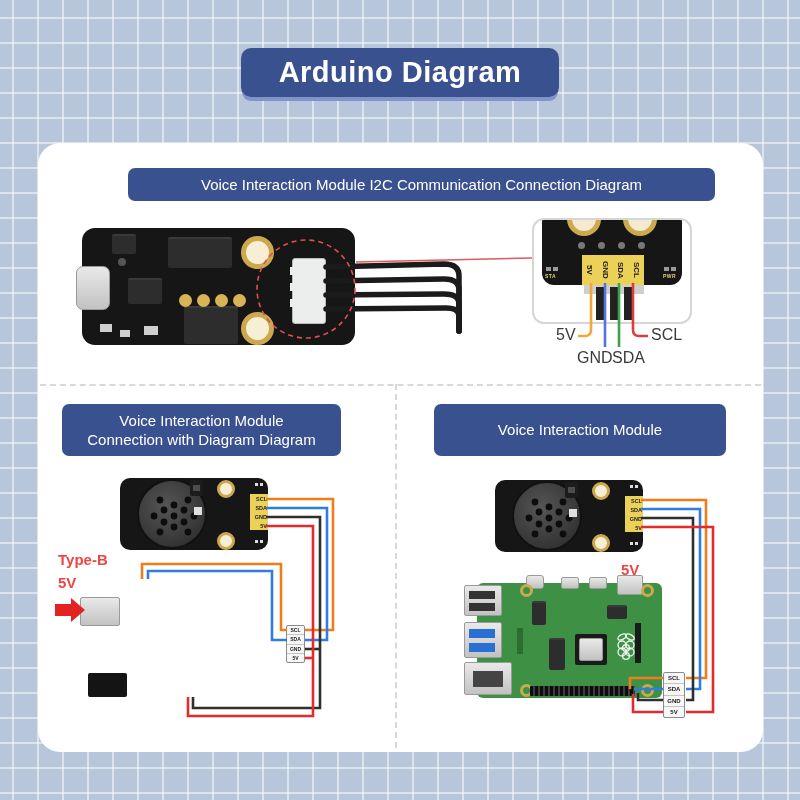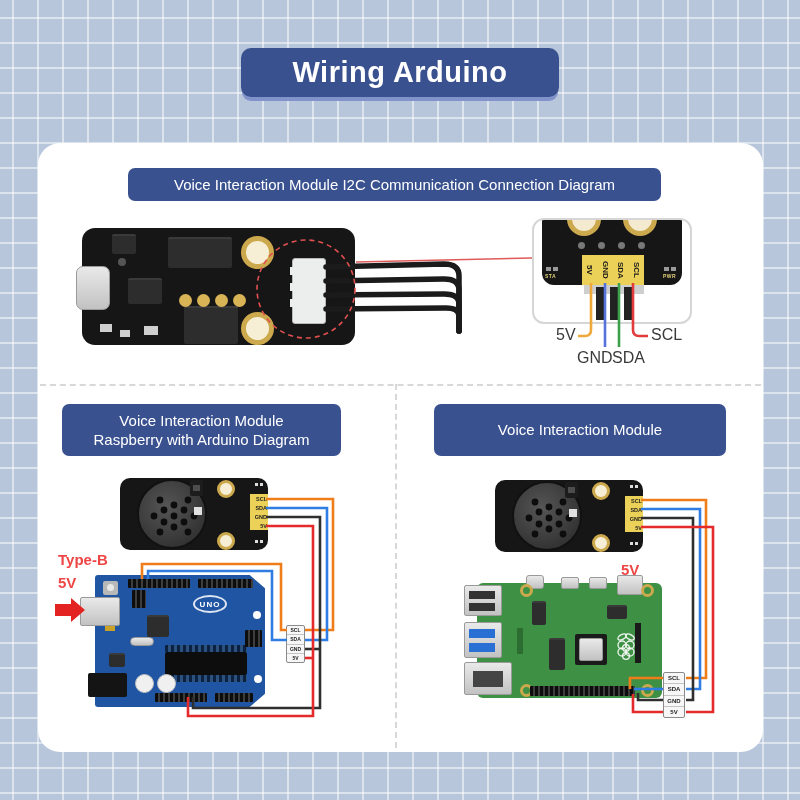--- a/index.html
+++ b/index.html
@@ -61,28 +61,28 @@
   }
   .silver{background:linear-gradient(180deg,#e9e9e9,#c2c2c2);border:1px solid #9a9a9a;box-sizing:border-box}
   .hdrtex{background:repeating-linear-gradient(90deg,#0d0d0d 0 3px,#3d3d3d 3px 5px);border-radius:1px}
   .socktex{background:repeating-linear-gradient(90deg,#0a2142 0 3px,#2c517f 3px 6px);border-radius:1px}
   svg.overlay{position:absolute;left:0;top:0;z-index:30;pointer-events:none}
   .lbl{z-index:40}
 </style>
 </head>
 <body>
 
-<div class="abs banner" style="left:241px;top:48px;width:318px;height:49px">Wiring Arduino</div>
+<div class="abs banner" style="left:241px;top:48px;width:318px;height:49px">Arduino Diagram</div>
 
 <div class="abs card" style="left:38px;top:143px;width:725px;height:609px">
 
   <div class="abs divider-h" style="left:2px;right:2px;top:241px"></div>
   <div class="abs divider-v" style="left:357px;top:241px;bottom:4px"></div>
 
-  <div class="abs hdr" style="left:90px;top:25px;width:533px;height:33px">Voice Interaction Module I2C Communication Connection Diagram</div>
+  <div class="abs hdr" style="left:90px;top:25px;width:587px;height:33px">Voice Interaction Module I2C Communication Connection Diagram</div>
 
   <div class="abs pcb" style="left:44px;top:85px;width:273px;height:117px">
     <div class="abs silver" style="left:-6px;top:38px;width:34px;height:44px;border-radius:7px"></div>
     <div class="abs chip" style="left:86px;top:9px;width:64px;height:29px"></div>
     <div class="abs chip" style="left:30px;top:6px;width:24px;height:18px"></div>
     <div class="abs chip" style="left:46px;top:50px;width:34px;height:24px"></div>
     <div class="abs chip" style="left:102px;top:78px;width:54px;height:36px"></div>
     <div class="abs gold-dot" style="left:97px;top:66px;width:13px;height:13px"></div>
     <div class="abs gold-dot" style="left:115px;top:66px;width:13px;height:13px"></div>
     <div class="abs gold-dot" style="left:133px;top:66px;width:13px;height:13px"></div>
@@ -124,21 +124,21 @@
       </div>
     </div>
     <div class="abs" style="left:50px;top:65px;width:60px;height:9px;background:#cfcfcf"></div>
     <div class="abs" style="left:62px;top:67px;width:8px;height:33px;background:#222"></div>
     <div class="abs" style="left:76px;top:67px;width:8px;height:33px;background:#222"></div>
     <div class="abs" style="left:90px;top:67px;width:8px;height:33px;background:#222"></div>
   </div>
 
   <div class="abs hdr" style="left:24px;top:261px;width:279px;height:52px">
     <span>Voice Interaction Module</span>
-    <span>Raspberry with Arduino Diagram</span>
+    <span>Connection with Diagram Diagram</span>
   </div>
 
   <div class="abs pcb" style="left:82px;top:335px;width:148px;height:72px;border-radius:10px">
     <div class="abs speaker" style="left:17px;top:1px;width:70px;height:70px">
       <svg width="70" height="70" viewBox="0 0 70 70">
         <g fill="#0d0d0d">
           <circle cx="35" cy="35" r="3.4"></circle>
             <circle cx="35" cy="24" r="3.4"></circle>
             <circle cx="35" cy="46" r="3.4"></circle>
           <circle cx="25" cy="29" r="3.4"></circle>
@@ -167,43 +167,20 @@
     <div class="abs yellowblock" style="left:130px;top:16px;width:18px;height:36px">
       <div class="modpins">
         <span>SCL</span>
         <span>SDA</span>
         <span>GND</span>
         <span>5V</span>
       </div>
     </div>
   </div>
 
-  <div class="abs" style="left:57px;top:432px;width:170px;height:132px;background:#1f55a2;border-radius:3px;clip-path:polygon(0 0,91% 0,100% 10%,100% 90%,91% 100%,0 100%)">
-    <div class="abs hdrtex" style="left:33px;top:4px;width:62px;height:9px"></div>
-    <div class="abs hdrtex" style="left:103px;top:4px;width:55px;height:9px"></div>
-    <div class="abs hdrtex" style="left:60px;top:118px;width:52px;height:9px"></div>
-    <div class="abs hdrtex" style="left:120px;top:118px;width:38px;height:9px"></div>
-    <div class="abs" style="left:8px;top:6px;width:15px;height:14px;background:#b8b8b8;border-radius:2px">
-      <div class="abs" style="left:4px;top:3px;width:7px;height:7px;border-radius:50%;background:#e8e8e8"></div>
-    </div>
-    <div class="abs hdrtex" style="left:37px;top:15px;width:14px;height:18px"></div>
-    <div class="abs chip" style="left:52px;top:40px;width:22px;height:20px"></div>
-    <div class="abs" style="left:98px;top:20px;width:30px;height:14px;border:2px solid #dfe6f2;border-radius:50%;display:flex;align-items:center;justify-content:center;color:#fff;font-size:8px;font-weight:bold;letter-spacing:1px">UNO</div>
-    <div class="abs silver" style="left:35px;top:62px;width:24px;height:9px;border-radius:5px"></div>
-    <div class="abs socktex" style="left:70px;top:70px;width:82px;height:7px"></div>
-    <div class="abs" style="left:70px;top:77px;width:82px;height:23px;background:#0d0d0d;border-radius:2px"></div>
-    <div class="abs socktex" style="left:70px;top:100px;width:82px;height:7px"></div>
-    <div class="abs" style="left:40px;top:99px;width:17px;height:17px;border-radius:50%;background:#f0f0f0;border:1px solid #c2c2c2"></div>
-    <div class="abs" style="left:62px;top:99px;width:17px;height:17px;border-radius:50%;background:#f0f0f0;border:1px solid #c2c2c2"></div>
-    <div class="abs hdrtex" style="left:150px;top:55px;width:17px;height:17px"></div>
-    <div class="abs" style="left:158px;top:36px;width:8px;height:8px;border-radius:50%;background:#fff"></div>
-    <div class="abs" style="left:159px;top:100px;width:8px;height:8px;border-radius:50%;background:#fff"></div>
-    <div class="abs" style="left:10px;top:40px;width:10px;height:16px;background:#c9a227"></div>
-    <div class="abs chip" style="left:14px;top:78px;width:16px;height:12px"></div>
-  </div>
   <div class="abs silver" style="left:42px;top:454px;width:40px;height:29px;border-radius:2px"></div>
   <div class="abs" style="left:50px;top:530px;width:39px;height:24px;background:#141414;border-radius:2px"></div>
 
   <div class="abs breakout" style="left:248px;top:482px;width:19px;height:38px;font-size:5px">
     <span>SCL</span>
     <span>SDA</span>
     <span>GND</span>
     <span>5V</span>
   </div>
 

